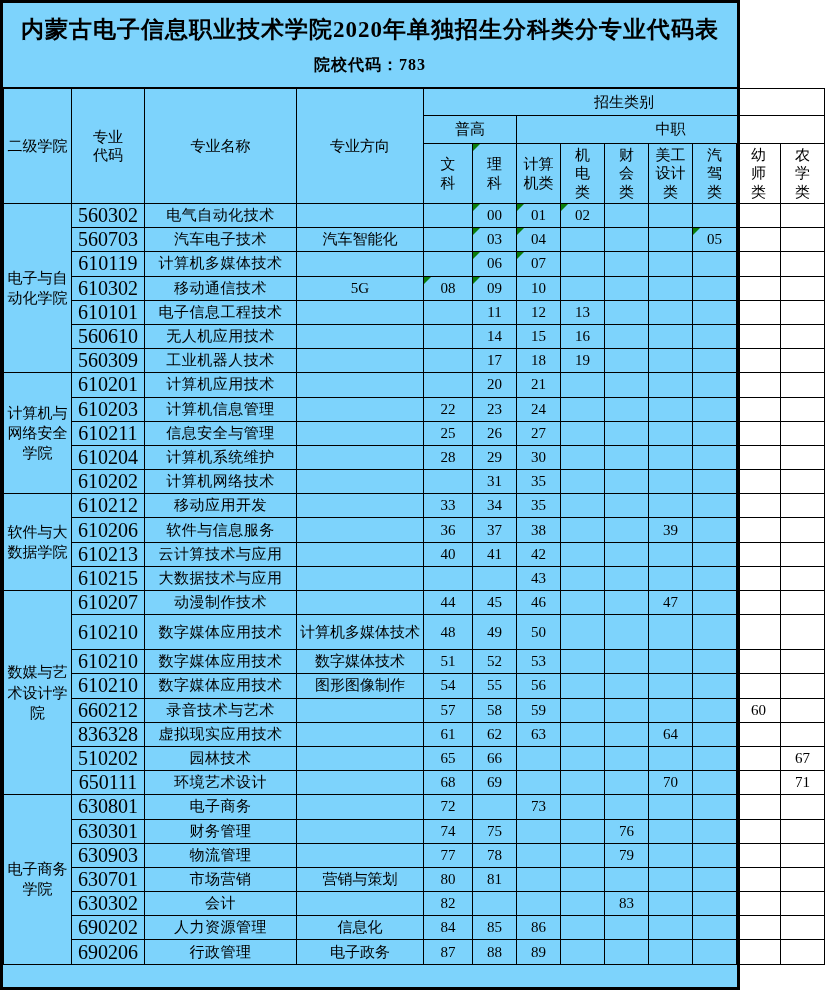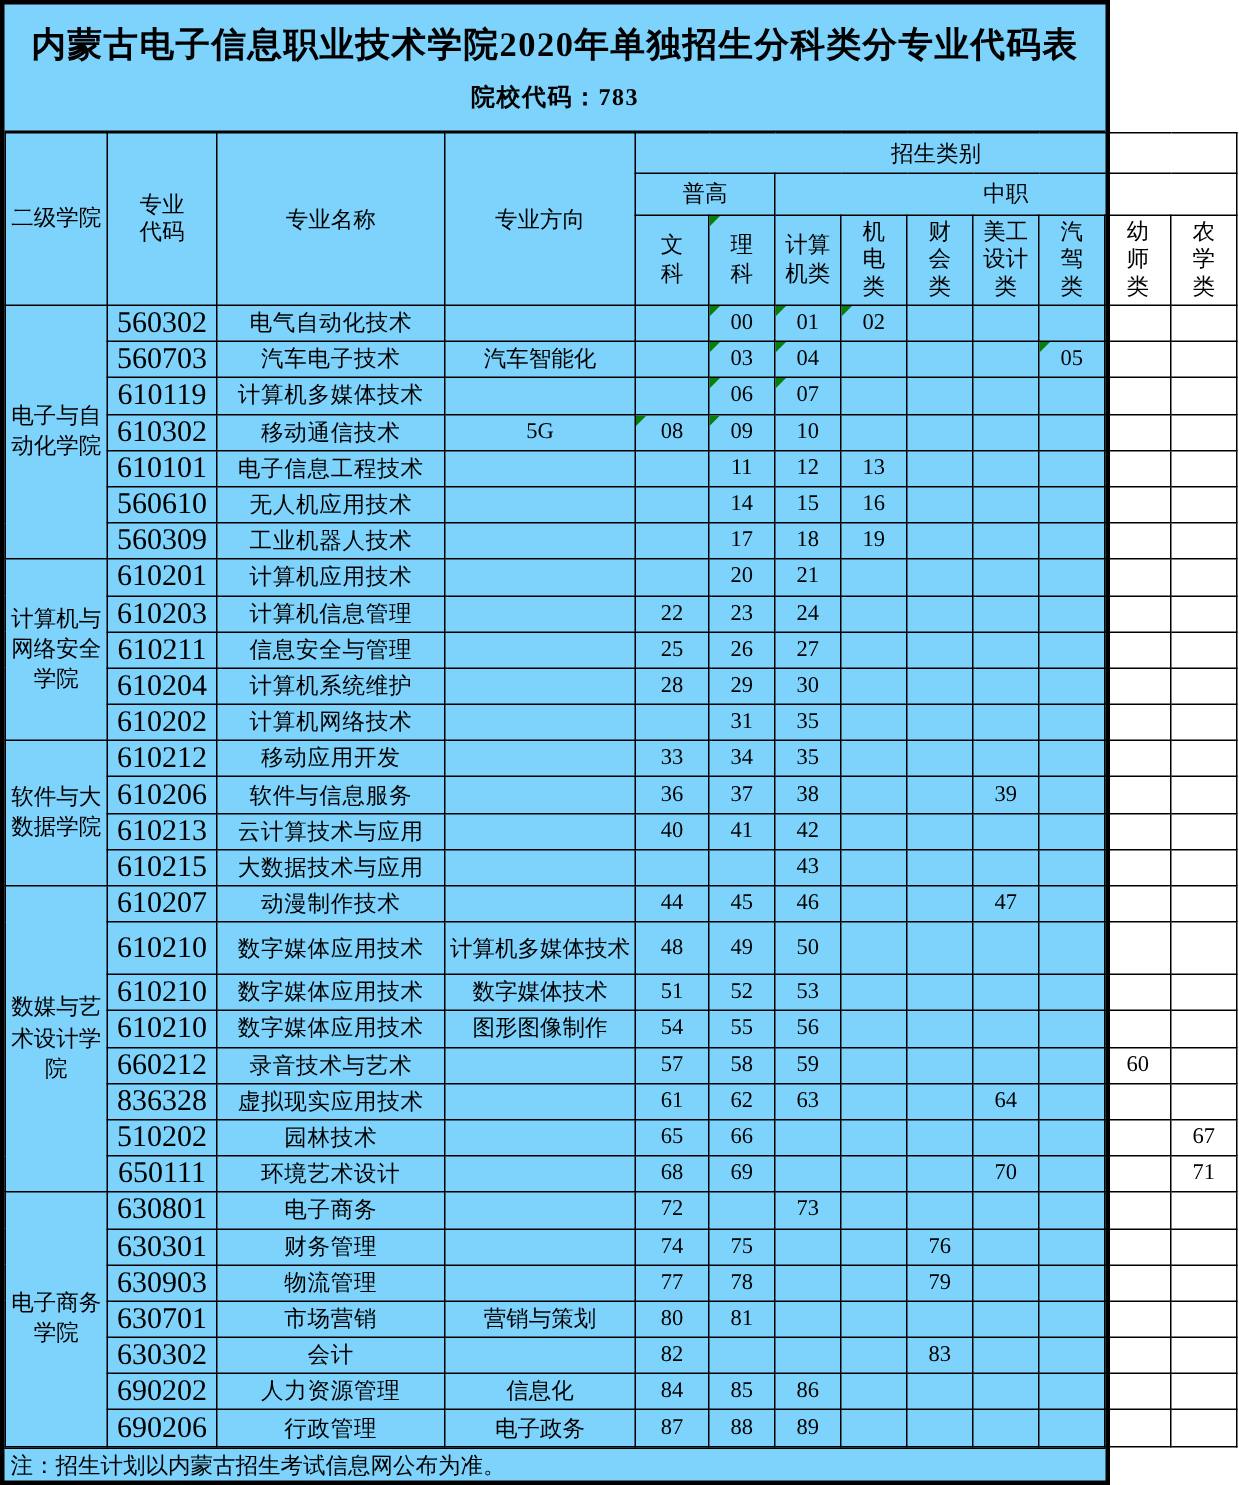--- a/index.html
+++ b/index.html
@@ -531,14 +531,13 @@
           <td class="num"></td>
           <td class="num"></td>
           <td class="num"></td>
           <td class="num"></td>
           <td class="num"></td>
           <td class="num"></td>
         </tr>
       </tbody>
   </table>
 
-  <div class="noteblock">注：招生计划以内蒙古招生考试信息网公布为准。</div>
 </div>
 
 </body></html>

